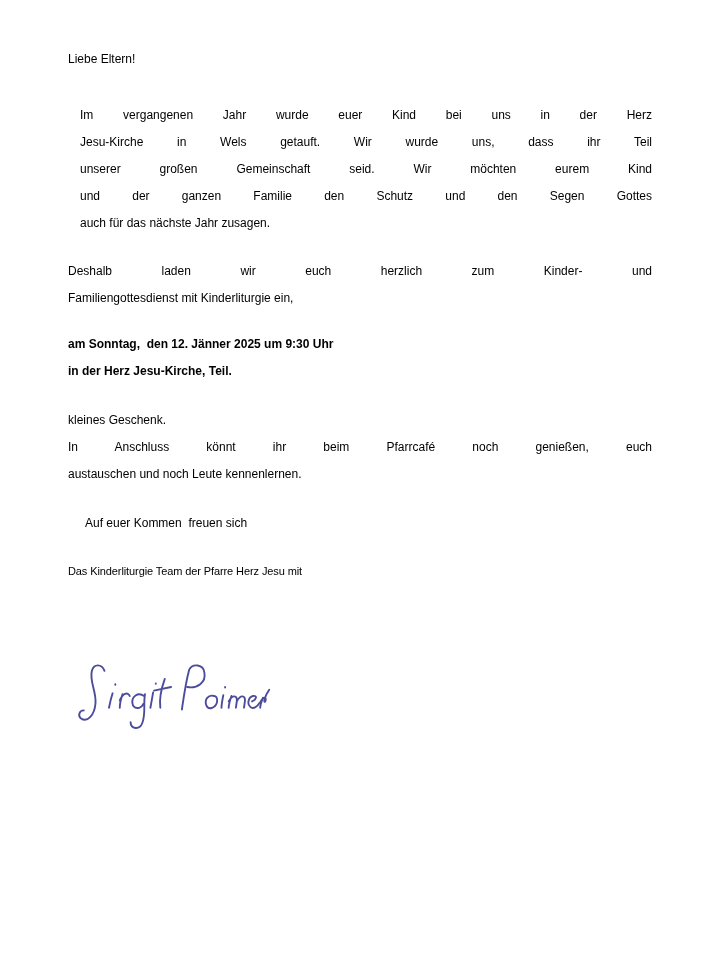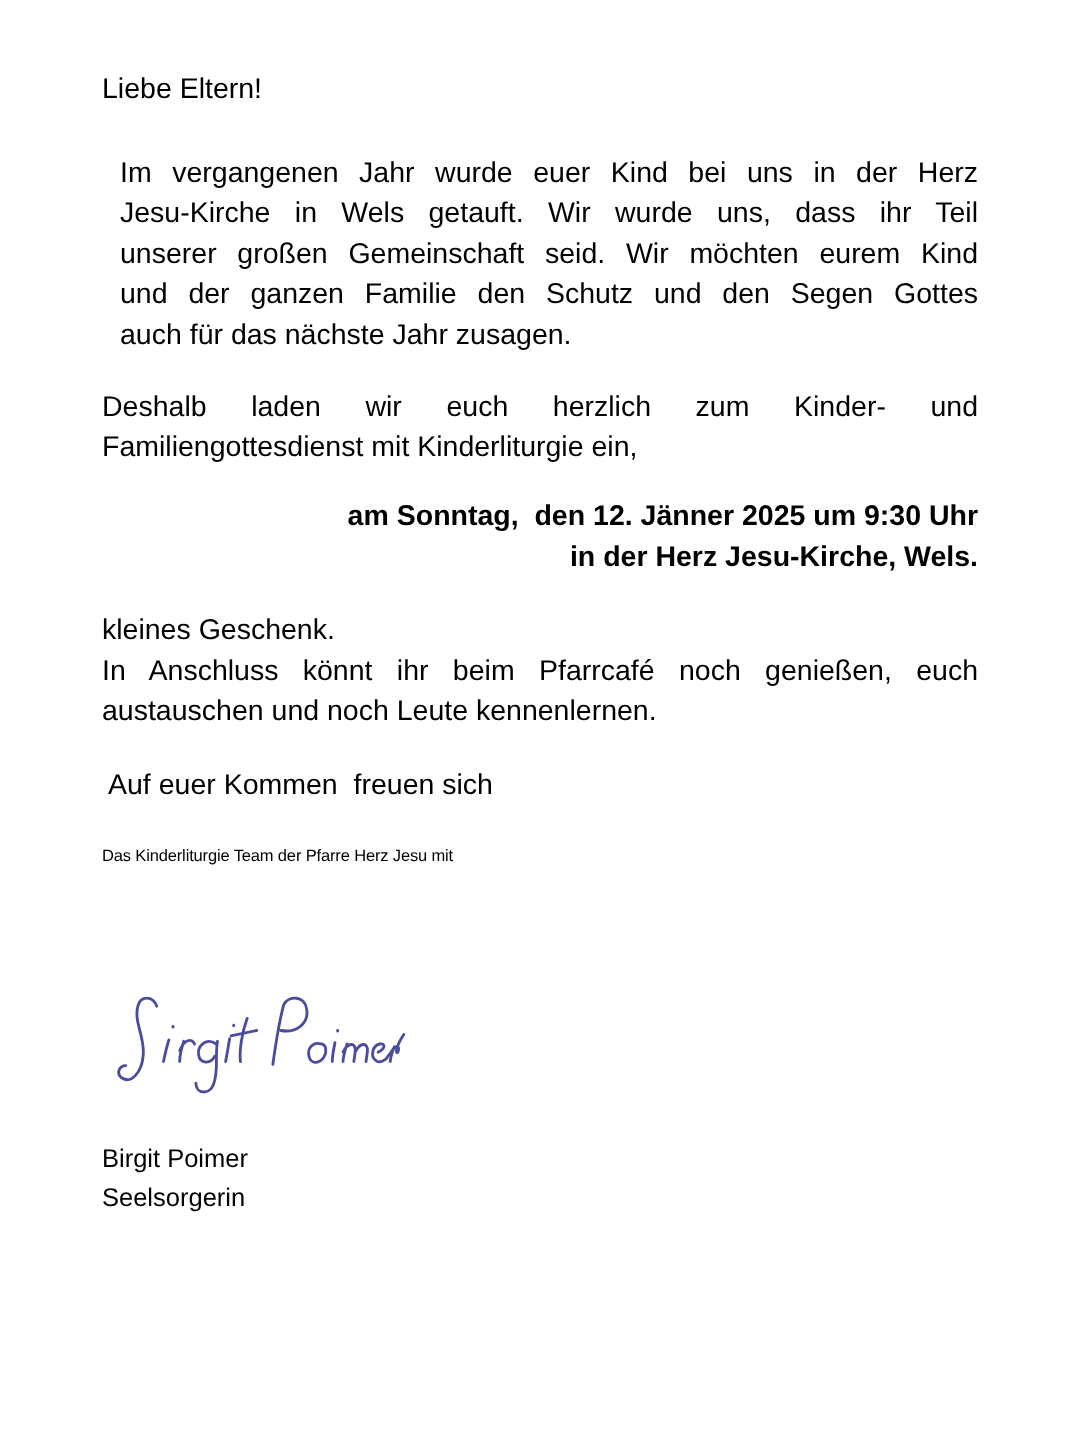--- a/index.html
+++ b/index.html
@@ -2,30 +2,30 @@
 <html><head>
 <meta charset="utf-8">
 <style>
   html,body { margin:0; padding:0; background:#ffffff; }
   .page {
     width:720px; height:960px; background:#ffffff; color:#000000;
     font-family:"Liberation Sans", sans-serif; overflow:hidden; position:relative;
     margin:0 auto;
   }
   .content { padding:46px 68px 0 68px; }
-  .line { font-size:19px; line-height:27px; white-space:pre-wrap; }
+  .line { font-size:12px; line-height:27px; white-space:pre-wrap; }
   .just { text-align:justify; text-align-last:justify; text-justify:inter-word; }
   .left { text-align:left; }
   .salutation { margin:0 0 29px 0; }
   .p-intro  { margin:0 0 21px 12px; }
   .p-invite { margin:0 0 19px 0; }
   .event    { margin:0 0 22px 0; }
-  .event .line { font-weight:bold; text-align:right; }
+  .event .line { font-weight:bold; text-align:left; }
   .p-details{ margin:0 0 22px 0; }
-  .closing  { margin:0 0 23px 4px; }
+  .closing  { margin:0 0 23px 17px; }
   .team .line { font-size:11px; line-height:22px; letter-spacing:-0.1px; }
   .signature { margin:78px 0 0 4px; height:72px; }
   .name-block { margin-top:28px; }
   .name-block .line { font-size:17px; line-height:26px; }
 </style>
 </head>
 <body>
 
 <div class="page">
   <div class="content">
@@ -40,21 +40,21 @@
       <div class="line left">auch für das nächste Jahr zusagen.</div>
     </div>
 
     <div class="p-invite">
       <div class="line just">Deshalb laden wir euch herzlich zum Kinder- und</div>
       <div class="line left">Familiengottesdienst mit Kinderliturgie ein,</div>
     </div>
 
     <div class="event">
       <div class="line">am Sonntag,  den 12. Jänner 2025 um 9:30 Uhr</div>
-      <div class="line">in der Herz Jesu-Kirche, Wels.</div>
+      <div class="line">in der Herz Jesu-Kirche, Teil.</div>
     </div>
 
     <div class="p-details">
       <div class="line left">kleines Geschenk.</div>
       <div class="line just">In Anschluss könnt ihr beim Pfarrcafé noch genießen, euch</div>
       <div class="line left">austauschen und noch Leute kennenlernen.</div>
     </div>
 
     <div class="closing">
       <div class="line left">Auf euer Kommen  freuen sich</div>
@@ -77,19 +77,15 @@
           <path d="M130,11 C126,26 124,41 122,55 M130,11 C134,3 146,5 147,14 C149,25 139,32 128,30"></path>
           <path d="M158,40 C151,38 147,44 149,50 C151,56 159,54 161,47 C162,41 159,40 158,40"></path>
           <path d="M168,39 C167,44 166,49 166,53 M170,30 L170,30.5"></path>
           <path d="M177,40 C175,46 174,50 174,53 M174,46 C178,38 184,39 183,46 L182,53 M183,46 C187,38 193,39 192,46 L191,53"></path>
           <path d="M200,46 C205,44 206,39 201,40 C196,41 194,49 198,52 C201,55 206,52 208,48"></path>
           <path d="M212,42 C210,47 209,51 209,53 M209,47 C212,41 216,40 215,45 C214,48 213,46 214,43 C215,39 217,36 219,33"></path>
         </g>
       </svg>
     </div>
 
-    <div class="name-block">
-      <div class="line left">Birgit Poimer</div>
-      <div class="line left">Seelsorgerin</div>
-    </div>
 
   </div>
 </div>
 
 </body></html>

